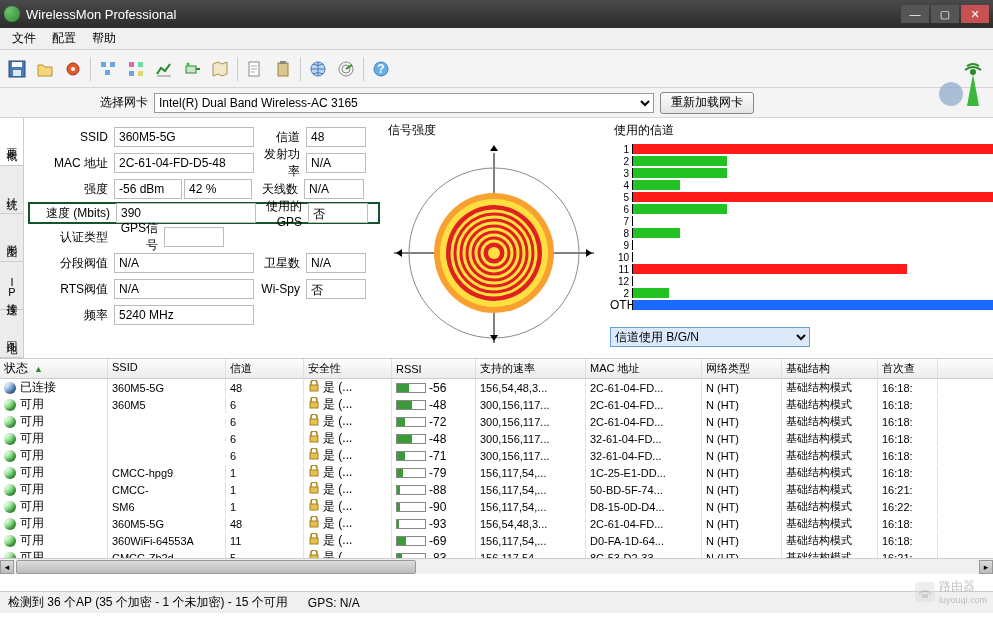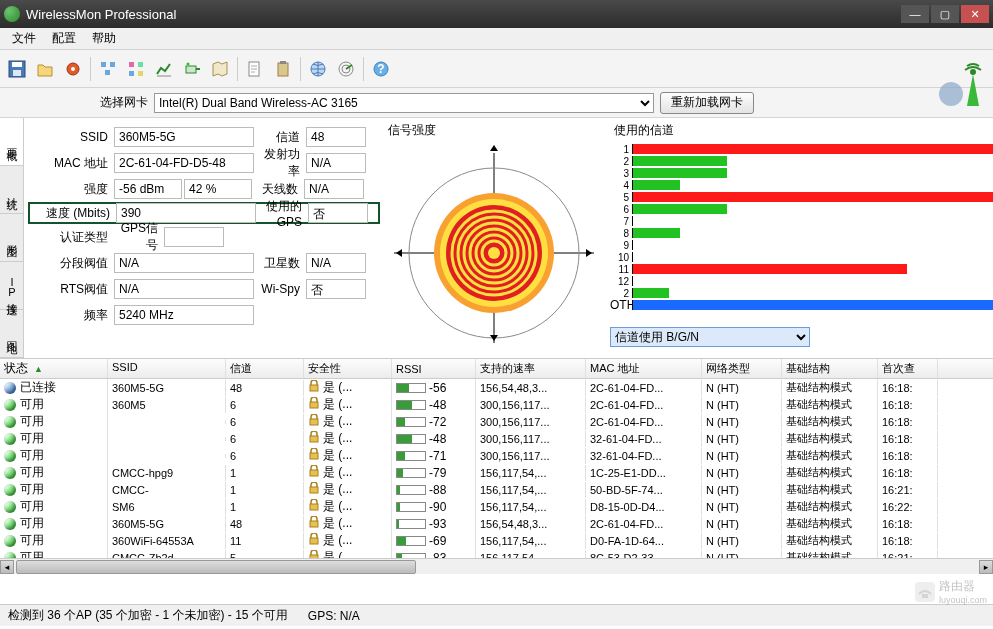--- a/index.html
+++ b/index.html
@@ -70,21 +70,21 @@
 .col.c-infra { width: 96px; }
 .col.c-first { width: 60px; }
 .state-dot { width: 12px; height: 12px; border-radius: 50%; display: inline-block; box-shadow: inset -2px -2px 3px rgba(0,0,0,.3), inset 2px 2px 3px rgba(255,255,255,.6); }
 .state-dot.green { background: radial-gradient(circle at 30% 30%, #b6f5b6, #1aa81a); }
 .state-dot.blue { background: radial-gradient(circle at 30% 30%, #b6d6f5, #1a5aa8); }
 .lock-icon { width: 12px; height: 12px; }
 .rssi-bar { width: 30px; height: 10px; border: 1px solid #888; position: relative; background: #fff; }
 .rssi-bar .fill { height: 100%; background: #3a9b3a; }
 .sort-arrow { color: #2a8a2a; font-size: 9px; margin-left: 2px; }
 
-.statusbar { position: absolute; bottom: 3px; left: 0; right: 0; height: 22px; background: #f0f0f0; border-top: 1px solid #ccc; display: flex; align-items: center; padding: 0 8px; font-size: 12px; gap: 20px; }
+.statusbar { position: absolute; bottom: 16px; left: 0; right: 0; height: 22px; background: #f0f0f0; border-top: 1px solid #ccc; display: flex; align-items: center; padding: 0 8px; font-size: 12px; gap: 20px; }
 
 .watermark { position: absolute; right: 6px; bottom: 24px; opacity: .5; display: flex; align-items: center; gap: 4px; font-size: 11px; color: #888; pointer-events: none; }
 .watermark .wm-icon { width: 20px; height: 20px; background: #ddd; border-radius: 4px; display: flex; align-items: center; justify-content: center; }
 
 .hscroll { height: 16px; background: #f0f0f0; border-top: 1px solid #ccc; position: relative; }
 .hscroll .thumb { position: absolute; left: 16px; top: 1px; height: 14px; width: 400px; background: linear-gradient(#ddd,#bbb); border: 1px solid #999; border-radius: 2px; }
 .hscroll .arr { position: absolute; top: 1px; width: 14px; height: 14px; background: linear-gradient(#ddd,#bbb); border: 1px solid #999; display: flex; align-items: center; justify-content: center; font-size: 9px; }
 .hscroll .arr.l { left: 0; }
 .hscroll .arr.r { right: 0; }
 </style>

